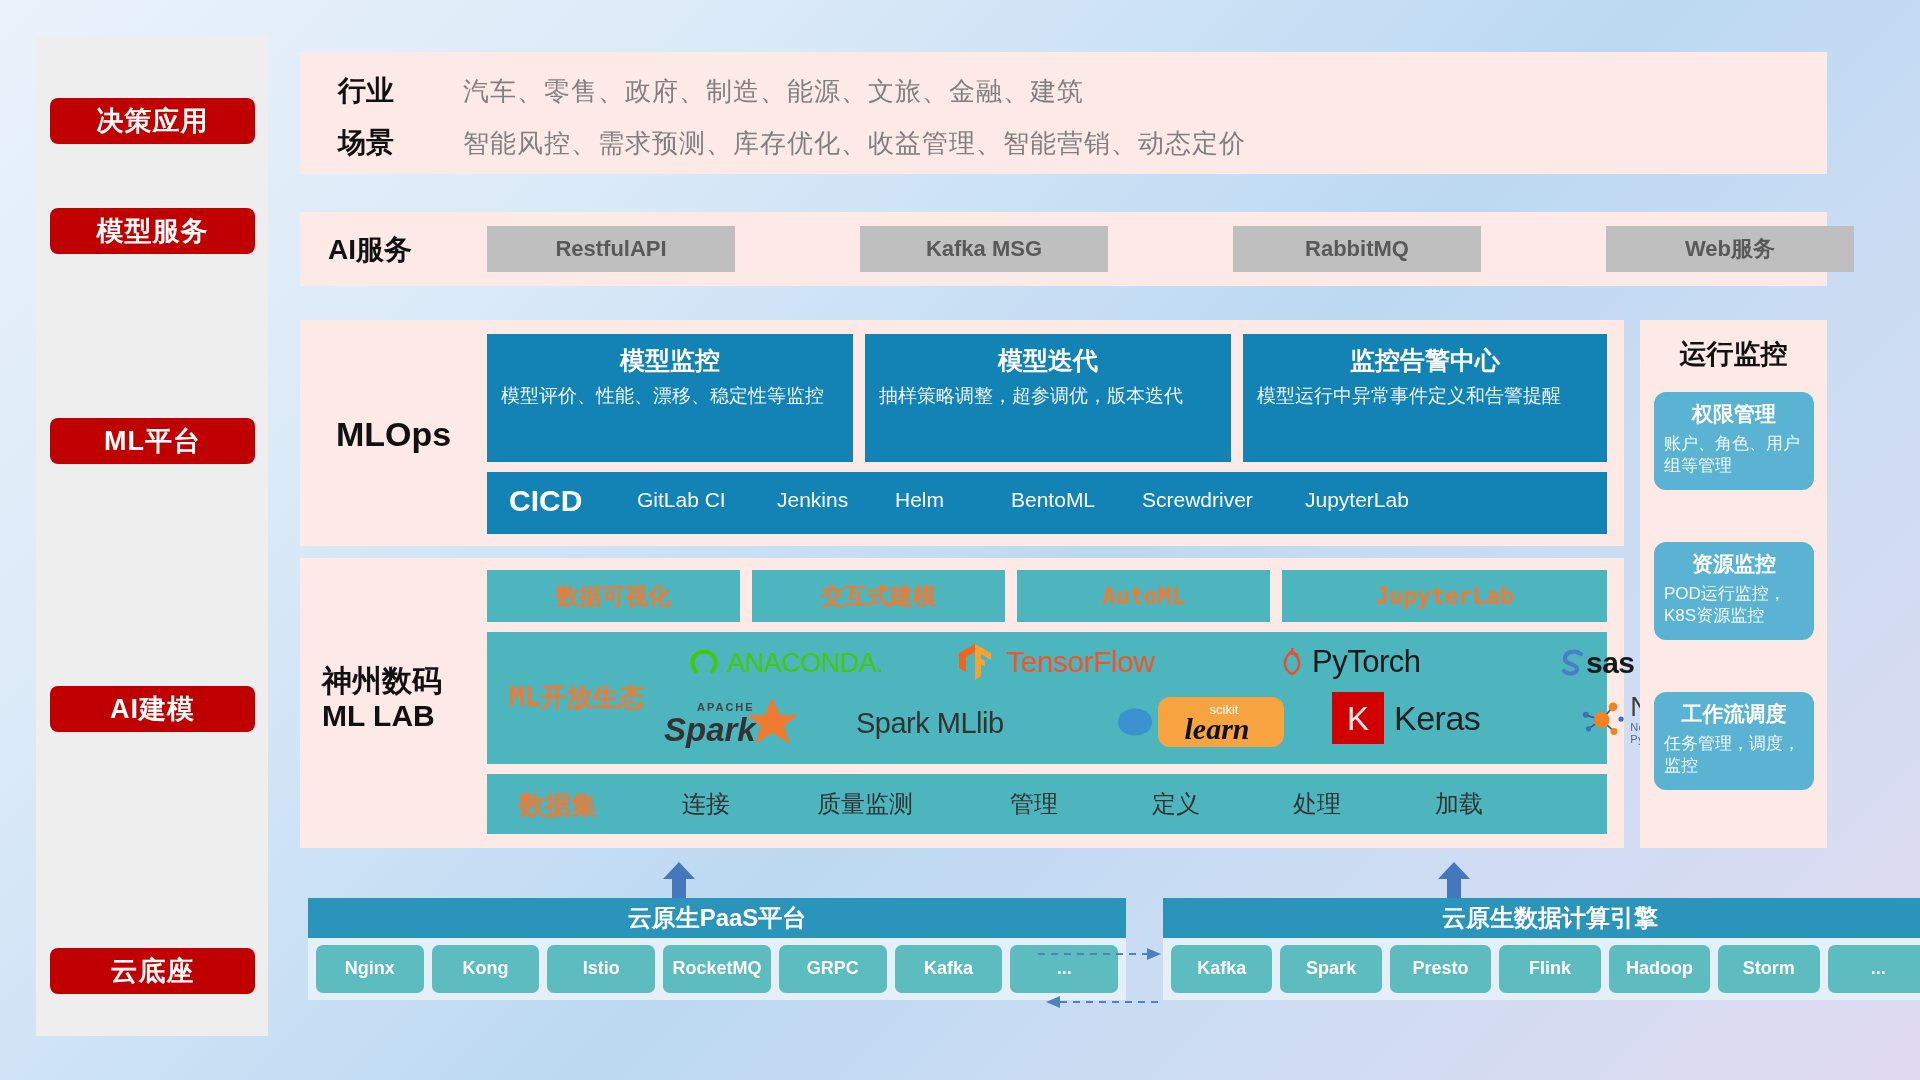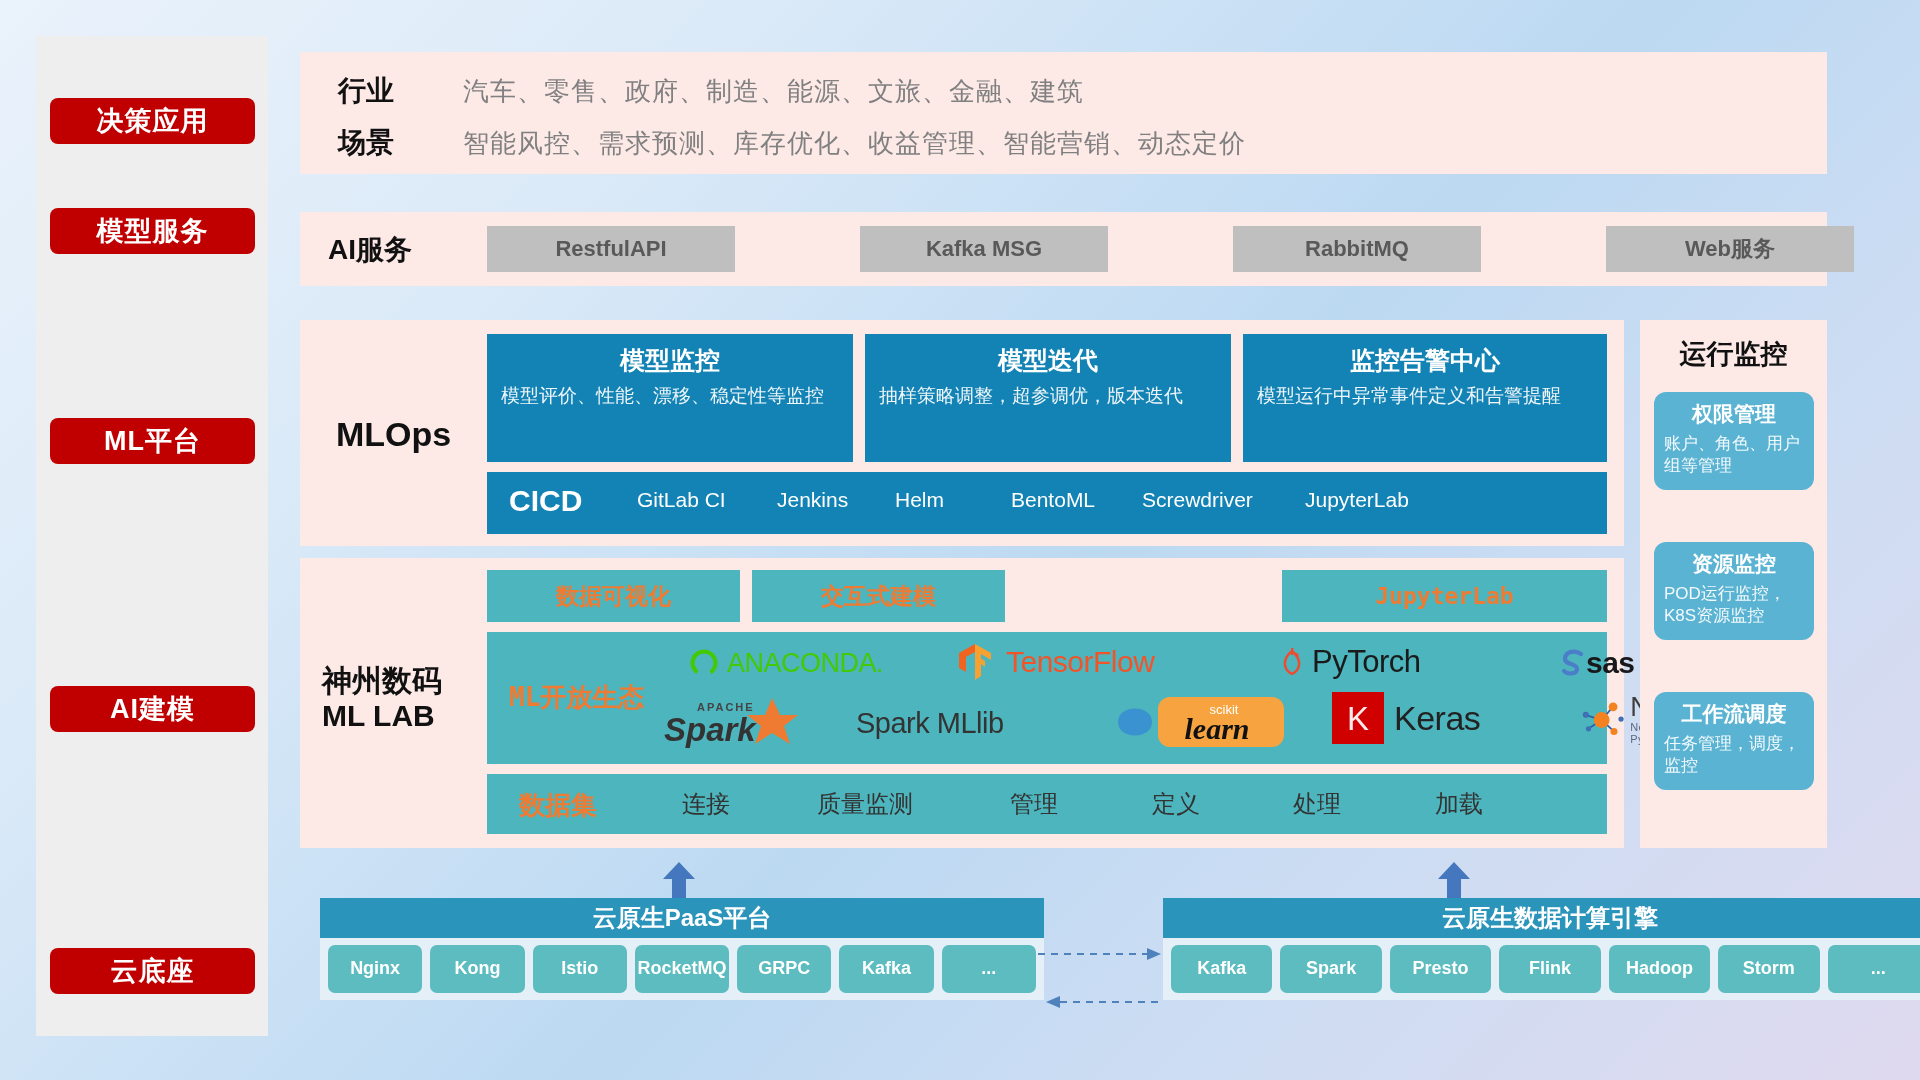--- a/index.html
+++ b/index.html
@@ -208,20 +208,21 @@
       <div class="cicd-item" style="left:818px">JupyterLab</div>
     </div>
   </div>
 
   <div class="band" id="band-lab">
     <div class="row-label">神州数码
 ML LAB</div>
 
     <div class="tool-box" style="left:187px; width:253px;">数据可视化</div>
     <div class="tool-box" style="left:452px; width:253px;">交互式建模</div>
+    <div class="tool-box" style="left:717px; width:253px;">AutoML</div>
     <div class="tool-box" style="left:982px; width:325px;">JupyterLab</div>
 
     <div id="eco-box">
       <div id="eco-label">ML开放生态</div>
 
       <div class="logo" style="left:200px; top:14px;">
         <svg width="34" height="34" viewBox="0 0 34 34">
           <circle cx="17" cy="17" r="11.5" fill="none" stroke="#43c905" stroke-width="4" stroke-dasharray="58 20" transform="rotate(125 17 17)"></circle>
           <circle cx="7" cy="11" r="2.2" fill="#43c905"></circle>
           <circle cx="6" cy="17" r="1.8" fill="#43c905"></circle>
@@ -333,21 +334,21 @@
     <svg width="34" height="44" viewBox="0 0 34 44">
       <polygon points="17,0 33,17 24,17 24,44 10,44 10,17 1,17" fill="#4477bd"></polygon>
     </svg>
   </div>
   <div class="up-arrow" style="left:1137px; top:862px;">
     <svg width="34" height="44" viewBox="0 0 34 44">
       <polygon points="17,0 33,17 24,17 24,44 10,44 10,17 1,17" fill="#4477bd"></polygon>
     </svg>
   </div>
 
-  <div class="cloud-group" style="left:20px; width:724px;">
+  <div class="cloud-group" style="left:8px; width:818px;">
     <div class="cloud-head">云原生PaaS平台</div>
     <div class="cloud-body">
       <div class="cloud-chip">Nginx</div>
       <div class="cloud-chip">Kong</div>
       <div class="cloud-chip">Istio</div>
       <div class="cloud-chip">RocketMQ</div>
       <div class="cloud-chip">GRPC</div>
       <div class="cloud-chip">Kafka</div>
       <div class="cloud-chip">...</div>
     </div>

